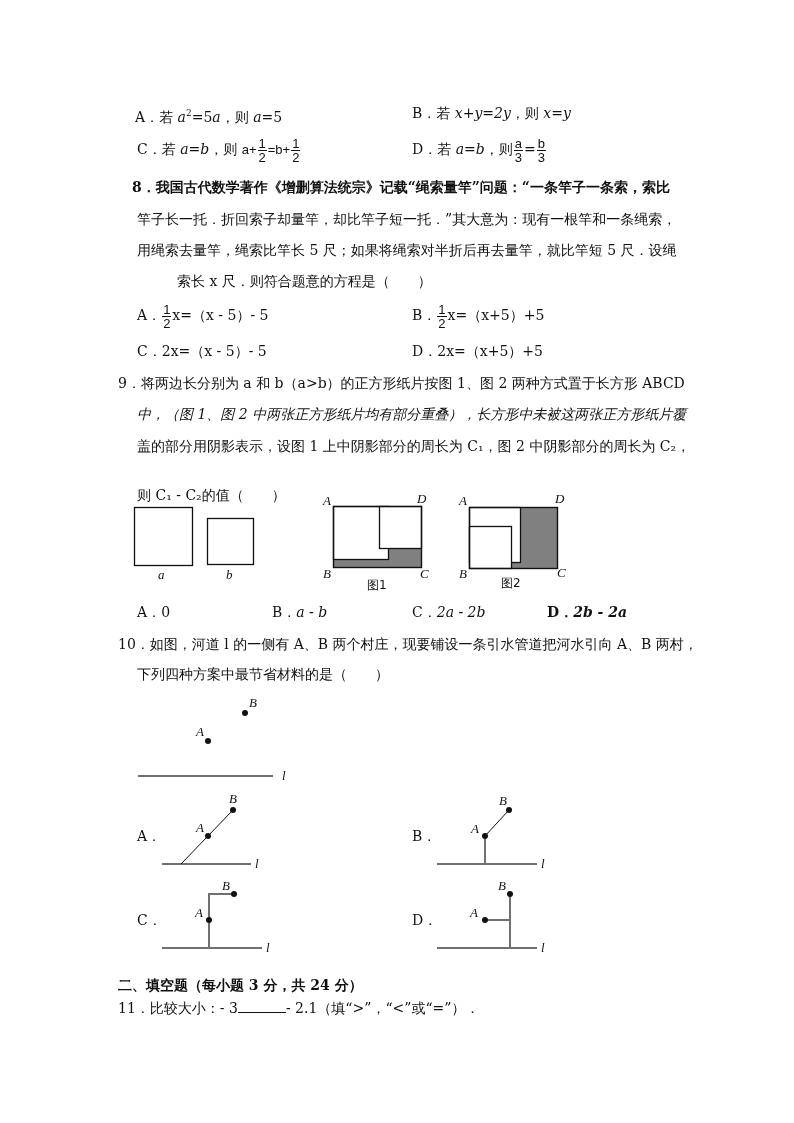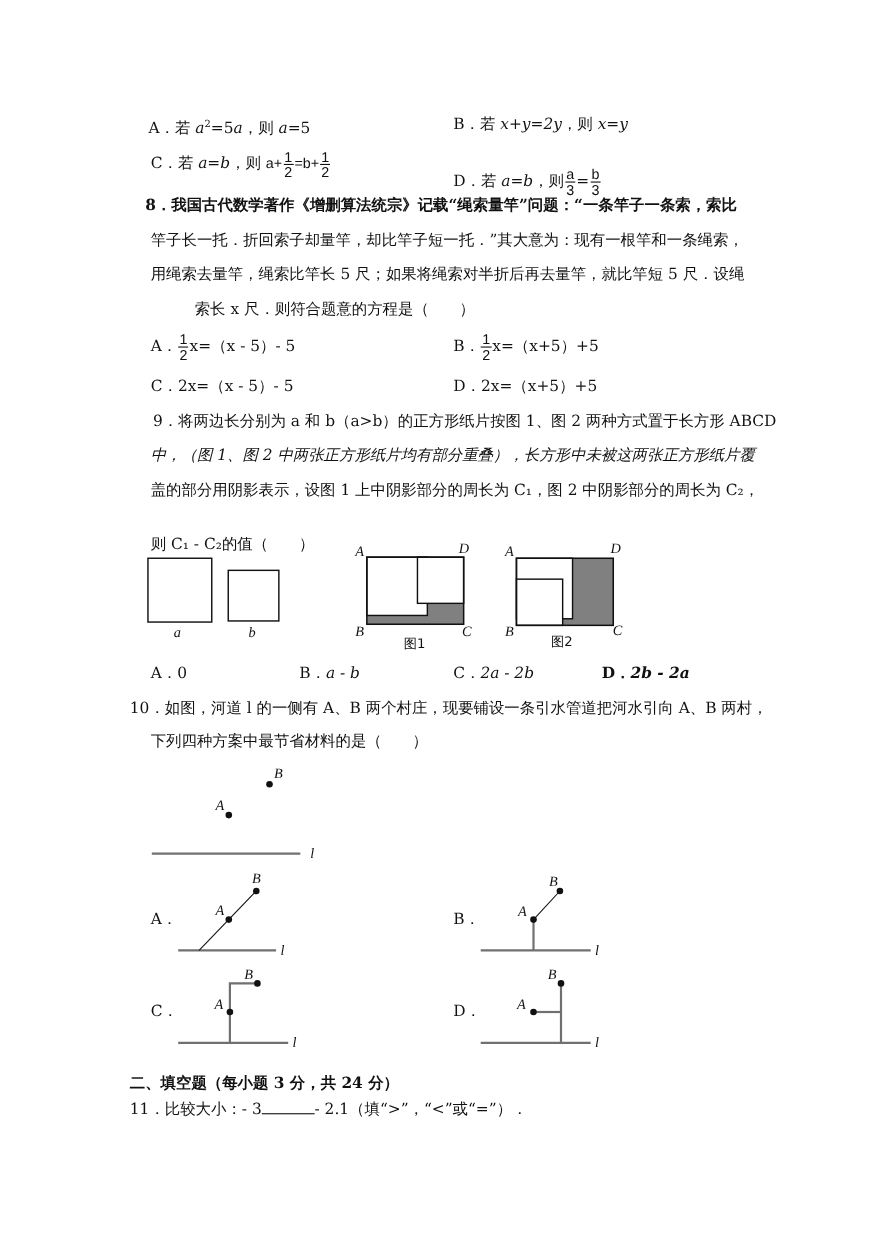--- a/index.html
+++ b/index.html
@@ -25,21 +25,21 @@
 
 <div class="line" style="left:135px; top:104px;">
   <span>A．</span><span>若 </span><span class="it">a</span><sup>2</sup><span>=5</span><span class="it">a</span><span>，则 </span><span class="it">a</span><span>=5</span>
 </div>
 <div class="line" style="left:412px; top:104px;">
   <span>B．</span><span>若 </span><span class="it">x+y=2y</span><span>，则 </span><span class="it">x=y</span>
 </div>
 <div class="line" style="left:137px; top:134px; line-height:30px;">
   <span>C．</span><span>若 </span><span class="it">a=b</span><span>，则 </span><span style="font-family:'Liberation Sans',sans-serif;font-size:13px;">a+</span><span class="frac"><span class="num">1</span><span class="den">2</span></span><span style="font-family:'Liberation Sans',sans-serif;font-size:13px;">=b+</span><span class="frac"><span class="num">1</span><span class="den">2</span></span>
 </div>
-<div class="line" style="left:412px; top:134px; line-height:30px;margin-top:16px;">
+<div class="line" style="left:412px; top:134px; line-height:30px;">
   <span>D．</span><span>若 </span><span class="it">a=b</span><span>，则</span><span class="frac"><span class="num">a</span><span class="den">3</span></span><span>=</span><span class="frac"><span class="num">b</span><span class="den">3</span></span>
 </div>
 
 <div>
   <div class="line" style="left:132px; top:178px;font-weight:bold;">8．我国古代数学著作《增删算法统宗》记载“绳索量竿”问题：“一条竿子一条索，索比</div>
   <div class="line" style="left:137px; top:210px;">竿子长一托．折回索子却量竿，却比竿子短一托．”其大意为：现有一根竿和一条绳索，</div>
   <div class="line" style="left:137px; top:241px;">用绳索去量竿，绳索比竿长 5 尺；如果将绳索对半折后再去量竿，就比竿短 5 尺．设绳</div>
   <div class="line" style="left:137px; top:272px;margin-left:40px;">索长 x 尺．则符合题意的方程是（　　）</div>
 
   <div class="line" style="left:137px; top:300px; line-height:30px;">
@@ -50,21 +50,21 @@
   </div>
   <div class="line" style="left:137px; top:342px;">
     <span>C．</span><span>2x=（x - 5）- 5</span>
   </div>
   <div class="line" style="left:412px; top:342px;">
     <span>D．</span><span>2x=（x+5）+5</span>
   </div>
 </div>
 
 <div>
-  <div class="line" style="left:118px; top:374px;margin-left:21px;">9．将两边长分别为 a 和 b（a&gt;b）的正方形纸片按图 1、图 2 两种方式置于长方形 ABCD</div>
+  <div class="line" style="left:118px; top:374px;">9．将两边长分别为 a 和 b（a&gt;b）的正方形纸片按图 1、图 2 两种方式置于长方形 ABCD</div>
   <div class="line" style="left:137px; top:405px;font-style:italic;">中，（图 1、图 2 中两张正方形纸片均有部分重叠），长方形中未被这两张正方形纸片覆</div>
   <div class="line" style="left:137px; top:437px;">盖的部分用阴影表示，设图 1 上中阴影部分的周长为 C₁，图 2 中阴影部分的周长为 C₂，</div>
   <div class="line" style="left:137px; top:486px;">则 C₁ - C₂的值（　　）</div>
 
   <svg class="abs" style="left:0; top:0;" width="794" height="1123">
     <g>
       <rect x="134.5" y="507.5" width="58" height="58" fill="#fff" stroke="#111" stroke-width="1.3"></rect>
       <text x="158" y="579">a</text>
     </g>
     <g>

